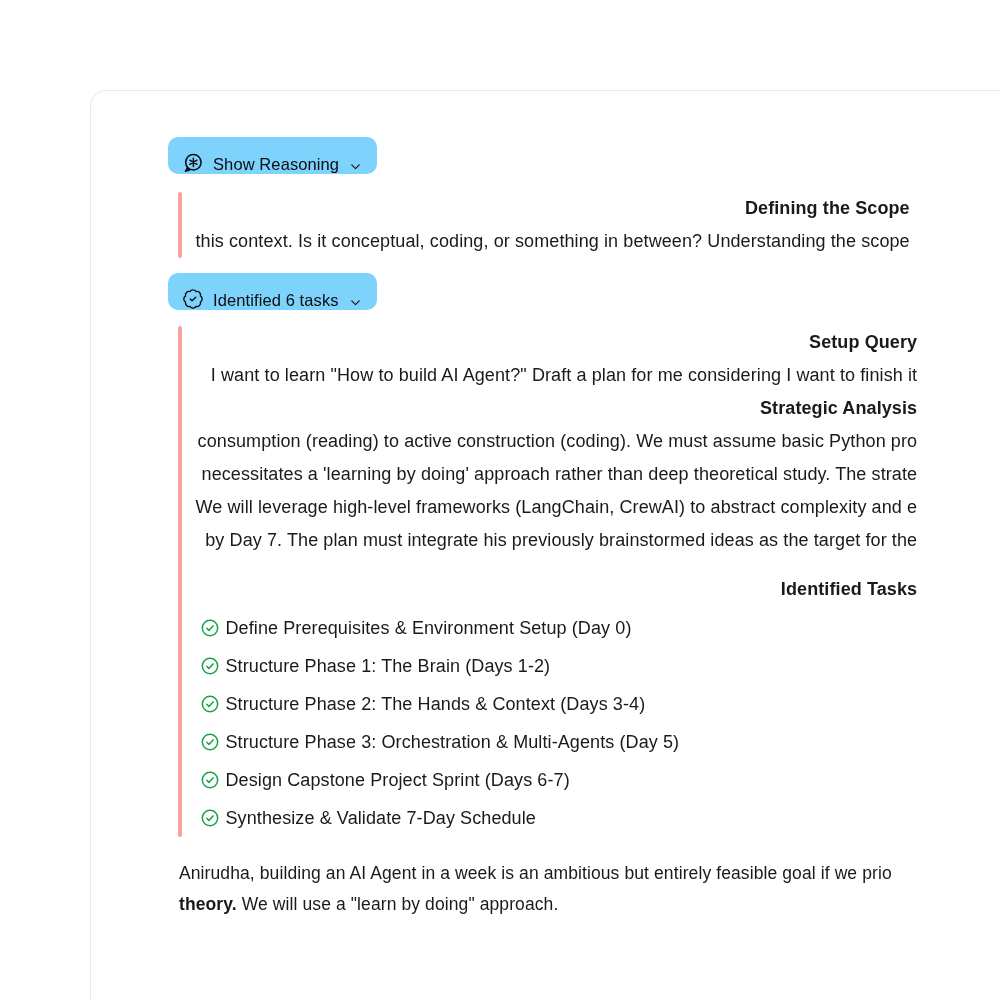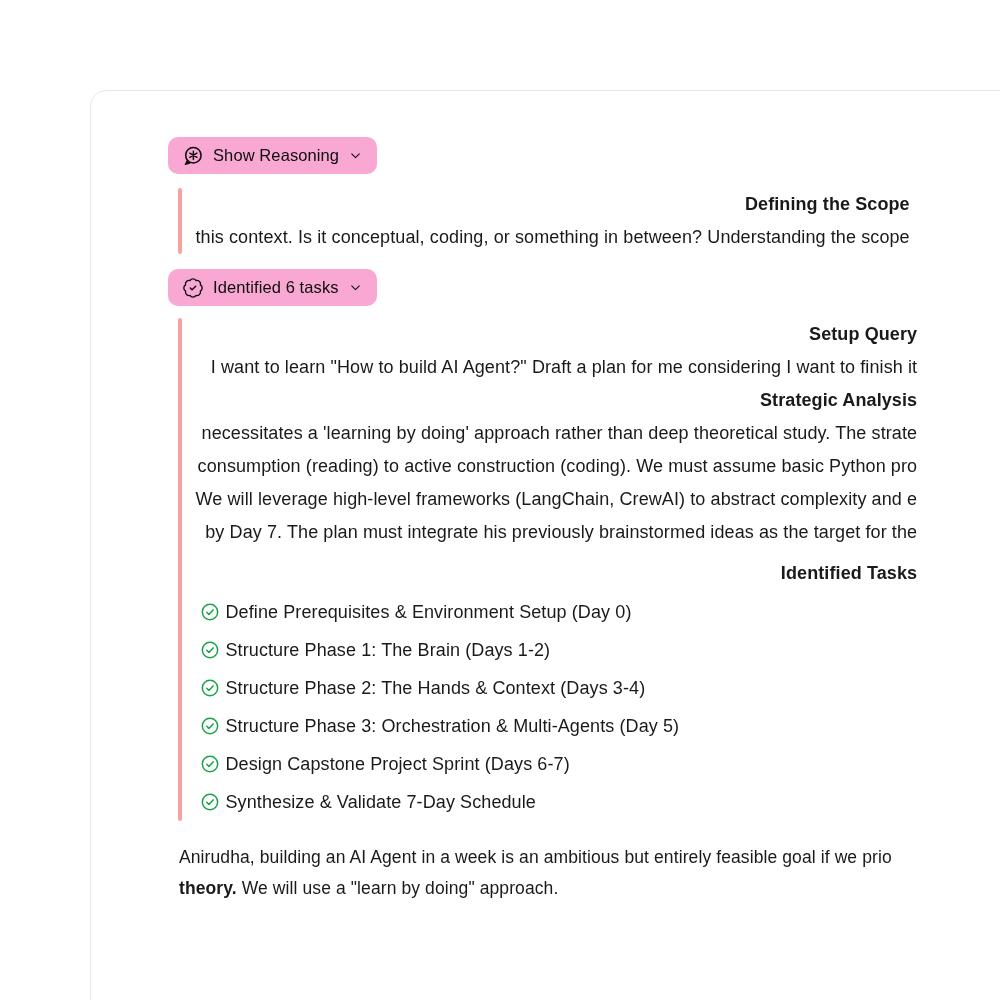--- a/index.html
+++ b/index.html
@@ -17,23 +17,23 @@
     left: 90px; top: 90px;
     width: 1400px; height: 1400px;
     background: #ffffff;
     border: 1px solid #e8e8e8;
     border-radius: 16px;
     box-sizing: border-box;
     padding: 46px 0 0 77px;
   }
   .pill {
     display: inline-flex;
-    align-items: center;
+    align-items: flex-end;
     gap: 9px;
-    background: #f9a8d4;
+    background: #7dd3fc;
     border: none;
     border-radius: 10px;
     padding: 0 14px;
     height: 37px;
     font-family: inherit;
     font-size: 16.5px;
     color: #0d0d0d;
     cursor: pointer;
     letter-spacing: 0.1px;
   }
@@ -51,21 +51,21 @@
   }
   .section-content {
     padding-left: 14px;
     font-size: 18px;
     line-height: 33px;
     letter-spacing: 0.1px;
     text-align: right;
   }
   .line { white-space: nowrap; }
   .h { font-weight: 700; white-space: nowrap; }
-  .h-tasks { margin-top: 8px; margin-bottom: 3px; }
+  .h-tasks { margin-top: 16px; margin-bottom: 3px; }
   .sec1 { margin-top: 14px; }
   .btn2 { margin-top: 15px; }
   .sec2 { margin-top: 12px; }
   .task-row {
     display: flex;
     align-items: center;
     gap: 6px;
     height: 38px;
     padding-left: 4px;
     white-space: nowrap;
@@ -129,22 +129,22 @@
     </button>
   </div>
 
   
   <div class="section sec2">
     <div class="accent-bar"></div>
     <div class="section-content">
       <div class="h">Setup Query</div>
       <div class="line">I want to learn "How to build AI Agent?" Draft a plan for me considering I want to finish it</div>
       <div class="h">Strategic Analysis</div>
+      <div class="line">consumption (reading) to active construction (coding). We must assume basic Python pro</div>
       <div class="line">necessitates a 'learning by doing' approach rather than deep theoretical study. The strate</div>
-      <div class="line">consumption (reading) to active construction (coding). We must assume basic Python pro</div>
       <div class="line">We will leverage high-level frameworks (LangChain, CrewAI) to abstract complexity and e</div>
       <div class="line">by Day 7. The plan must integrate his previously brainstormed ideas as the target for the</div>
       <div class="h h-tasks">Identified Tasks</div>
 
       <div class="task-row">
         <svg width="20" height="20" viewBox="0 0 24 24" fill="none">
             <circle cx="12" cy="12" r="9.2" stroke="#18a34b" stroke-width="1.8"></circle>
             <path d="m8.2 12.4 2.5 2.5 5-5.4" stroke="#18a34b" stroke-width="1.8" stroke-linecap="round" stroke-linejoin="round"></path>
           </svg>
         <span>Define Prerequisites &amp; Environment Setup (Day 0)</span>

